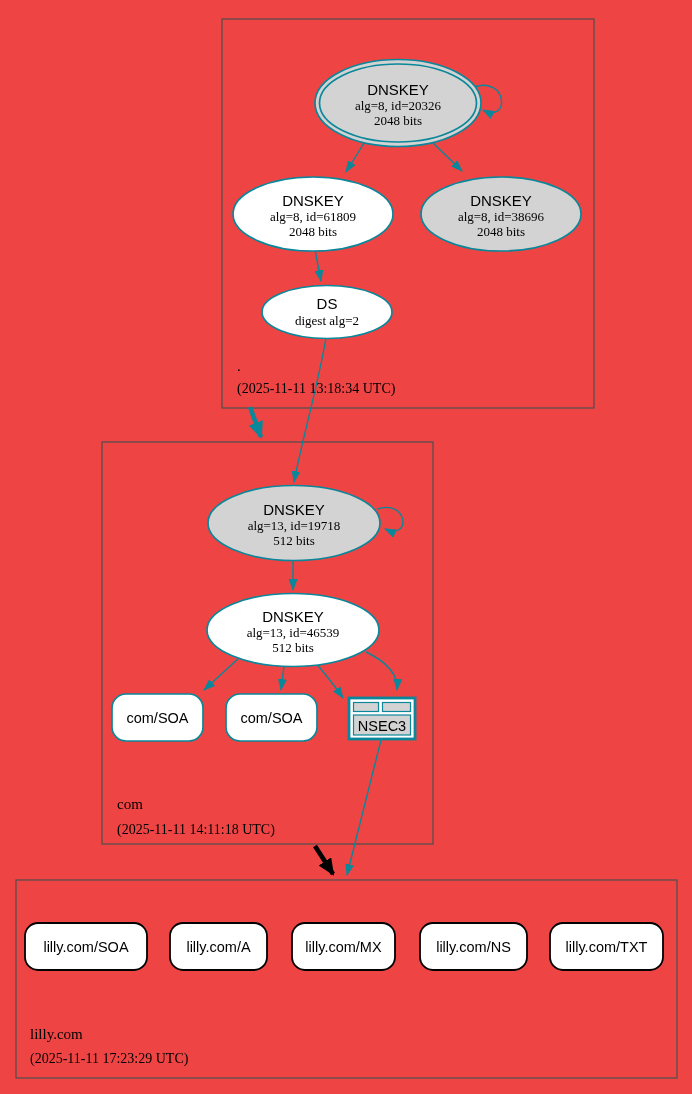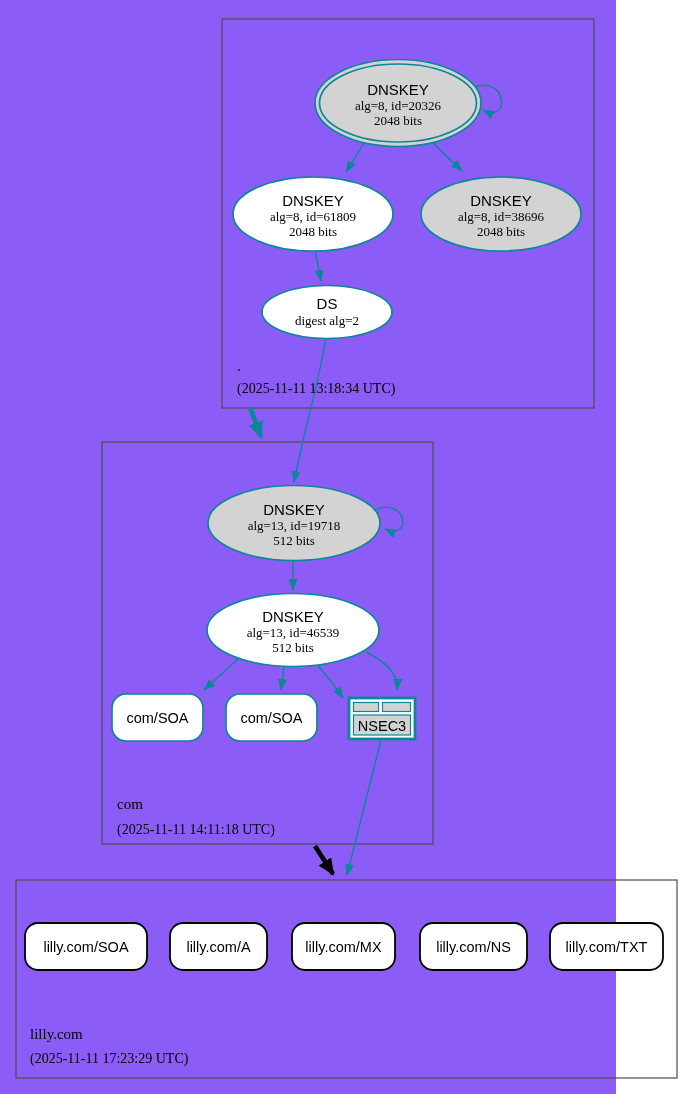--- a/index.html
+++ b/index.html
@@ -1,16 +1,16 @@
 <!DOCTYPE html>
 <html><head>
 <meta charset="utf-8">
 <style>
   html, body { margin: 0; padding: 0; background: #ffffff; }
-  .canvas { width: 616px; height: 1094px; position: relative; background: #8b5cf6; }
+  .canvas { width: 692px; height: 1094px; position: relative; background: #ef4444; }
   svg { display: block; }
   .zone-box { fill: none; stroke: #4d4d4d; stroke-width: 1.2; }
   .ellipse-secure { fill: #ffffff; stroke: #0a879a; stroke-width: 1.7; }
   .ellipse-secure-gray { fill: #d3d3d3; stroke: #0a879a; stroke-width: 1.7; }
   .edge { fill: none; stroke: #0a879a; stroke-width: 1.4; }
   .edge-thick-teal { fill: none; stroke: #0a879a; stroke-width: 4.6; }
   .edge-thick-black { fill: none; stroke: #000000; stroke-width: 4.6; }
   .rr-black { fill: #ffffff; stroke: #000000; stroke-width: 1.8; }
   .rr-teal { fill: #ffffff; stroke: #0a879a; stroke-width: 1.7; }
   .nsec-outer { fill: #ffffff; stroke: #0a879a; stroke-width: 2.8; }

